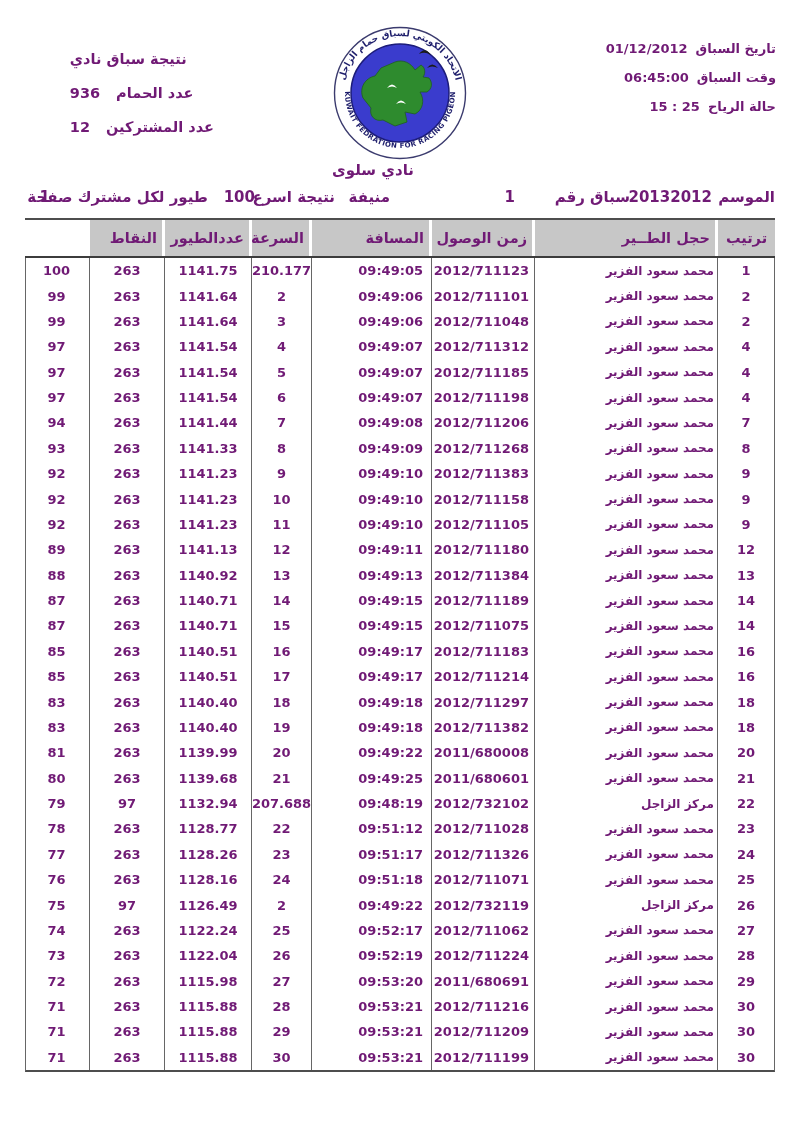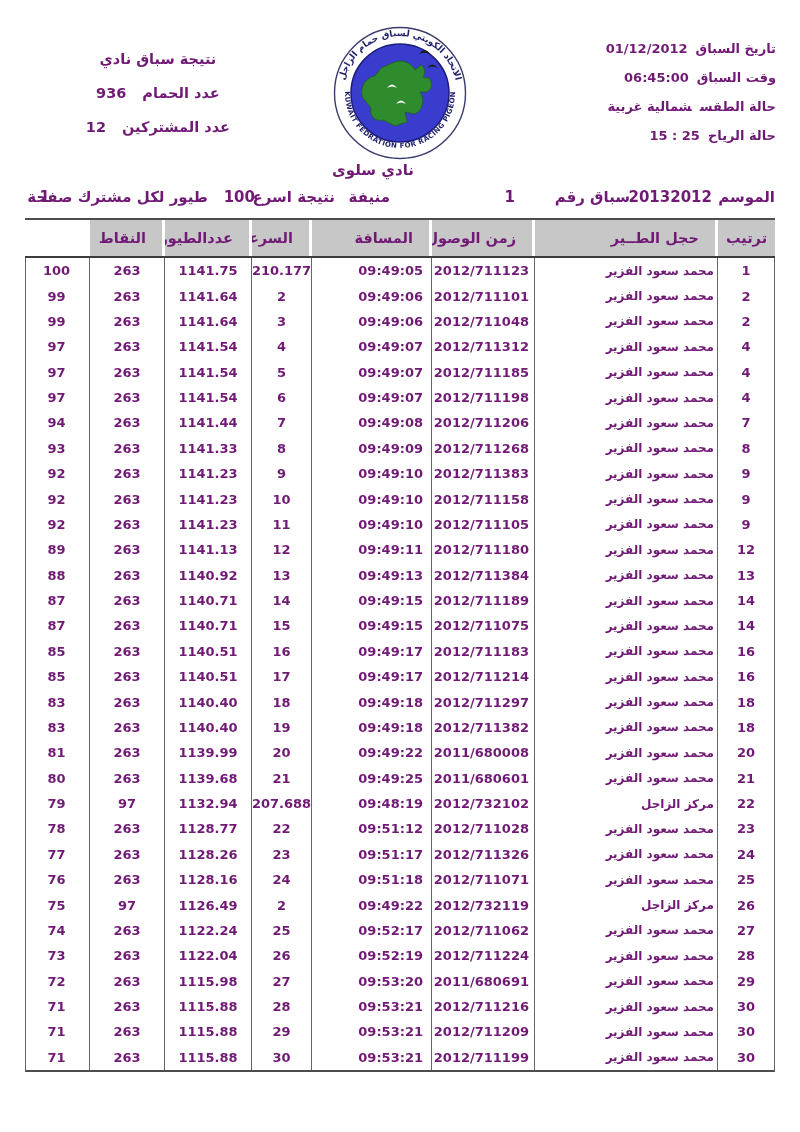--- a/index.html
+++ b/index.html
@@ -8,21 +8,21 @@
     position: relative; width: 800px; height: 1132px; background: #fff;
     font-family: "DejaVu Sans", "Liberation Sans", sans-serif;
     font-weight: 700; color: #701a75; overflow: hidden;
   }
 
   
   .hdr-right { position:absolute; top:34px; right:24px; direction:rtl; text-align:right; font-size:13px; line-height:29px; white-space:nowrap; }
   .hdr-right .val { margin-inline-start:8px; }
 
   
-  .hdr-left { position:absolute; top:42px; right:570px; direction:rtl; text-align:center; font-size:14.5px; line-height:34px; white-space:nowrap; }
+  .hdr-left { position:absolute; top:42px; right:586px; direction:rtl; text-align:left; font-size:14.5px; line-height:34px; white-space:nowrap; }
   .hdr-left .val { margin-inline-start:16px; }
 
   
   .logo-wrap { position:absolute; top:26px; left:333px; width:134px; height:134px; }
   .club-name { position:absolute; top:161px; left:306px; width:134px; text-align:center; direction:rtl; font-size:15px; }
 
   
   .title-row { position:absolute; top:186px; left:25px; width:750px; height:28px; direction:rtl; font-size:15px; }
   .title-row span { position:absolute; top:2px; white-space:nowrap; }
   .t-season-label  { right:0; }
@@ -36,21 +36,21 @@
   .t-page-no       { right:725px; }
 
   
   .results-table { position:absolute; top:218px; left:25px; width:750px; direction:rtl; }
   .thead {
     display:grid; grid-template-columns:57px 183px 103px 120px 60px 87px 75px 65px;
     height:40px; border-top:2px solid #4d4d4d; border-bottom:2px solid #3c3c3c; background:#fff;
   }
   .th {
     background:#c7c7c7; display:flex; align-items:center; justify-content:flex-start;
-    padding:0 16px 0 2px; font-size:14.5px; white-space:nowrap; overflow:hidden;
+    padding:0 5px 0 2px; font-size:14.5px; white-space:nowrap; overflow:hidden;
   }
   .th:not(.c0) { border-inline-start:3px solid #fff; }
   .th.c0 { justify-content:center; padding:6px; }
   .tbody {
     display:grid; grid-template-columns:57px 183px 103px 120px 60px 87px 75px 65px;
     grid-auto-rows:25.38px;
     border-bottom:2px solid #4d4d4d; border-left:1px solid #666; border-right:1px solid #666;
   }
   .td { display:flex; align-items:center; font-size:13px; white-space:nowrap; overflow:hidden; }
   .td:not(.c7) { border-inline-end:1px solid #666; }
@@ -66,23 +66,20 @@
 <div class="page">
 
   <div class="hdr-right">
     <div>
       <span>تاريخ السباق</span><span class="val">01/12/2012</span>
     </div>
     <div>
       <span>وقت السباق</span><span class="val">06:45:00</span>
     </div>
     <div>
-      <span>حالة الطقس</span><span class="val">شمالية غربية</span>
-    </div>
-    <div>
       <span>حالة الرياح</span><span class="val" dir="rtl">25 : 15</span>
     </div>
   </div>
 
   <div class="hdr-left">
     <div>نتيجة سباق نادي</div>
     <div>
       <span>عدد الحمام</span><span class="val">936</span>
     </div>
     <div>

